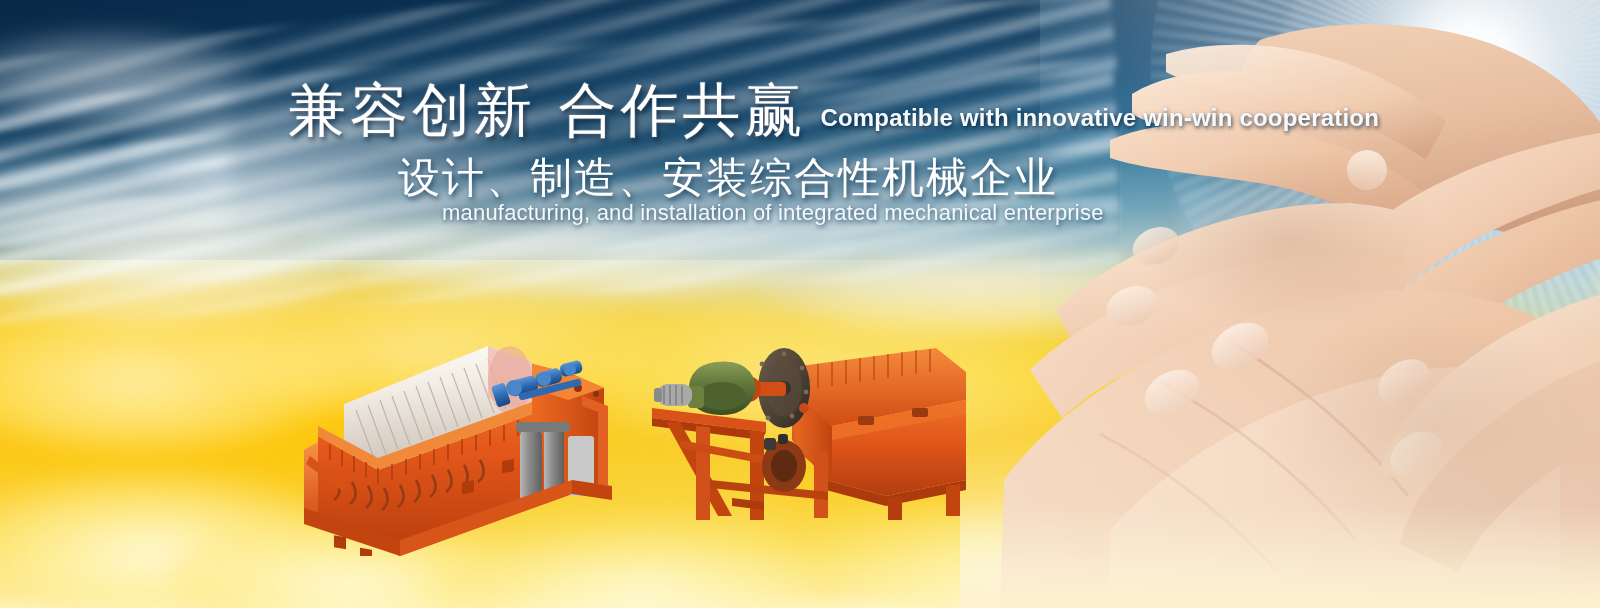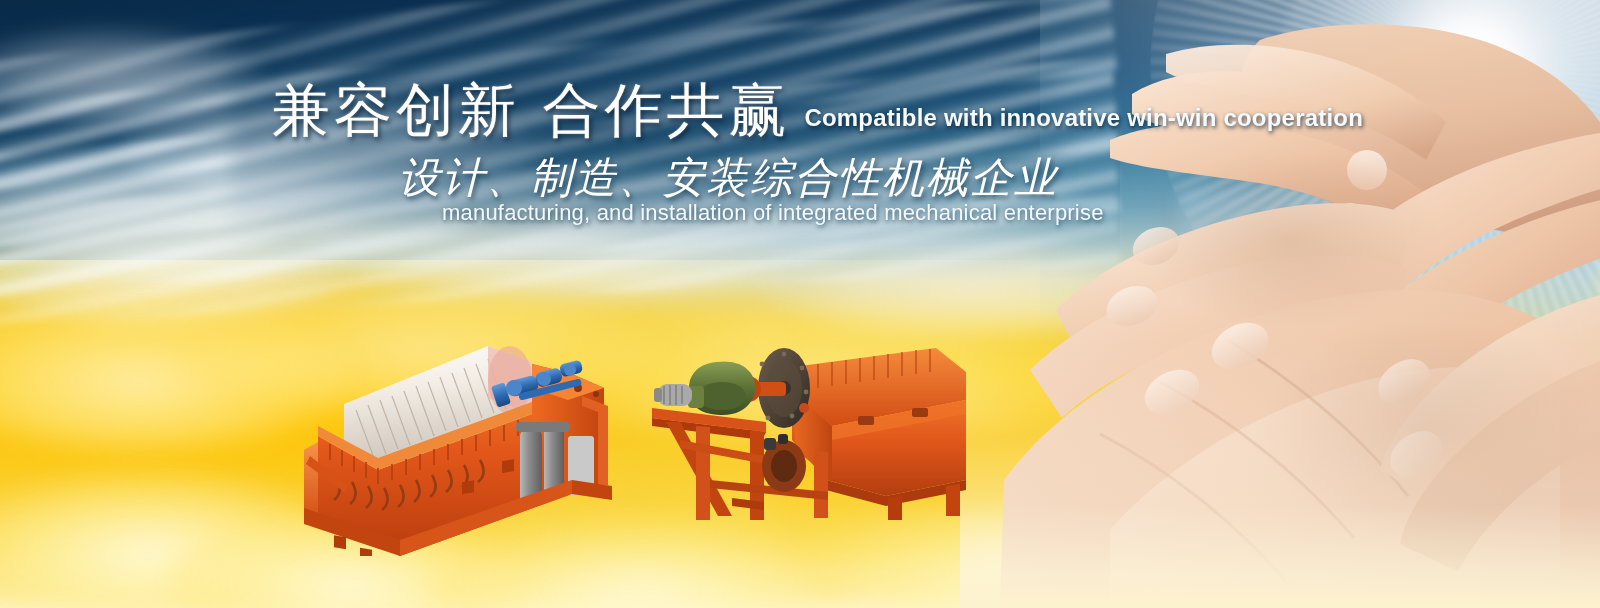--- a/index.html
+++ b/index.html
@@ -170,21 +170,21 @@
   #hands {
     position:absolute;
     left: 960px; top: 10px;
     width: 660px; height: 598px;
   }
   #hands svg { display:block; width:100%; height:100%; }
 
   
   .headline-row {
     position:absolute;
-    left: 272px; top: 72px;
+    left: 288px; top: 72px;
     display:flex;
     align-items: baseline;
     white-space: nowrap;
   }
   .headline-cn {
     font-size: 58px;
     font-weight: 400;
     color: #ffffff;
     letter-spacing: 4px;
     text-shadow: 2px 3px 5px rgba(4,26,48,0.75), 0 0 2px rgba(255,255,255,.5);
@@ -203,21 +203,20 @@
   .sub-cn {
     position:absolute;
     left: 398px; top: 150px;
     font-size: 42px;
     font-weight: 400;
     color: #ffffff;
     letter-spacing: 2px;
     white-space: nowrap;
     text-shadow: 2px 3px 5px rgba(10,45,70,0.70);
     font-family: "DejaVu Sans", "Liberation Sans", sans-serif;
-    font-style: italic;
   }
   .sub-en {
     position:absolute;
     left: 442px; top: 200px;
     font-size: 22px;
     font-weight: 400;
     color: #f2f9fd;
     letter-spacing: .2px;
     white-space: nowrap;
     text-shadow: 1px 2px 4px rgba(10,45,70,0.75);

